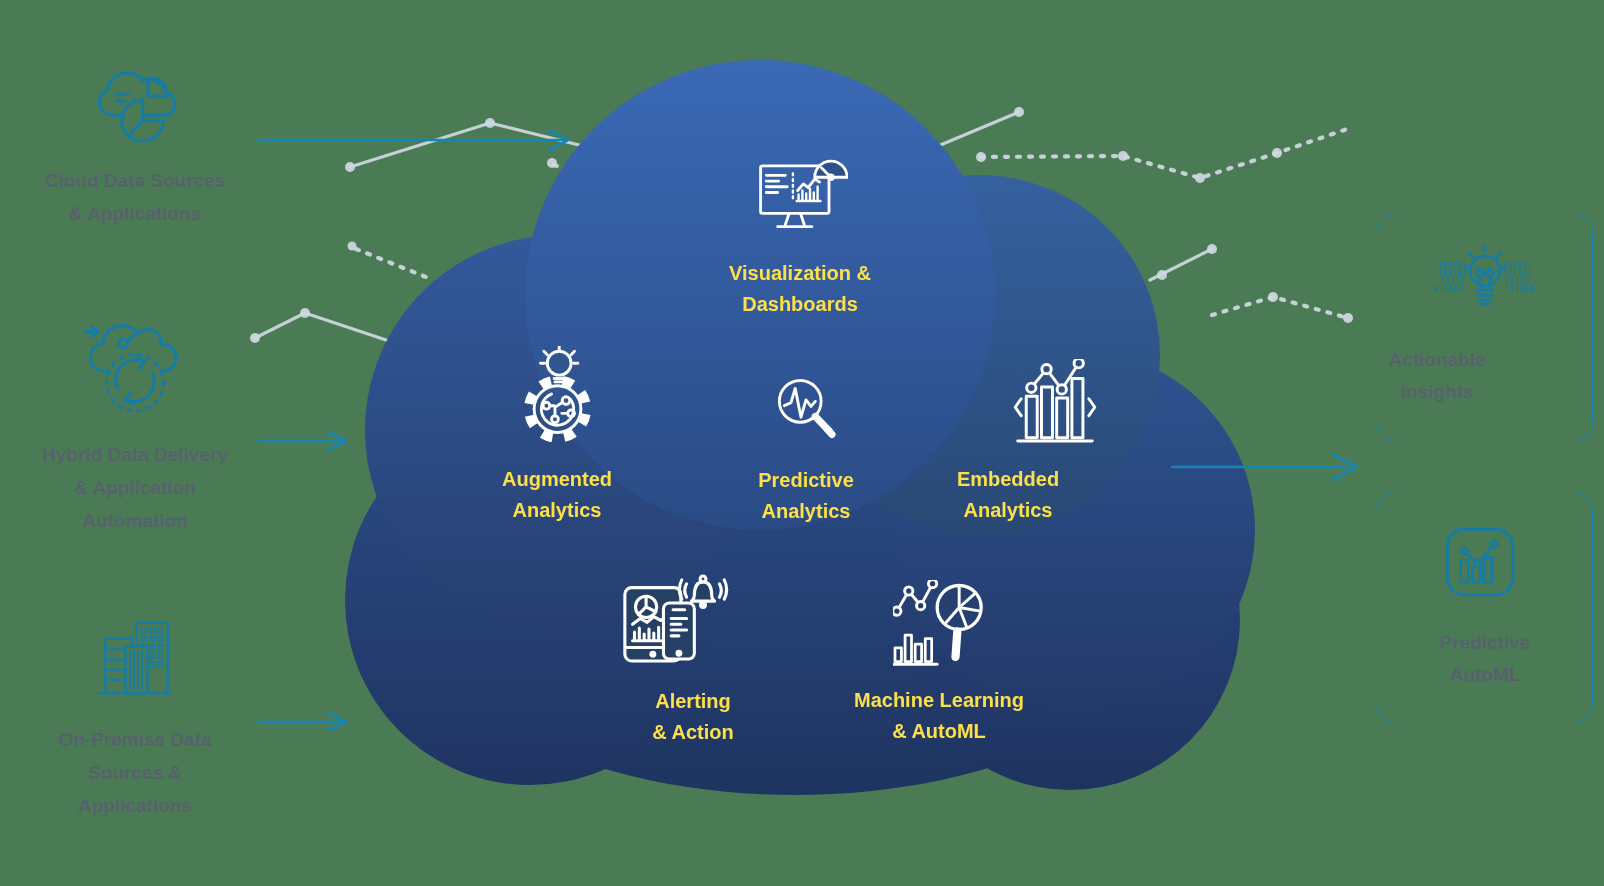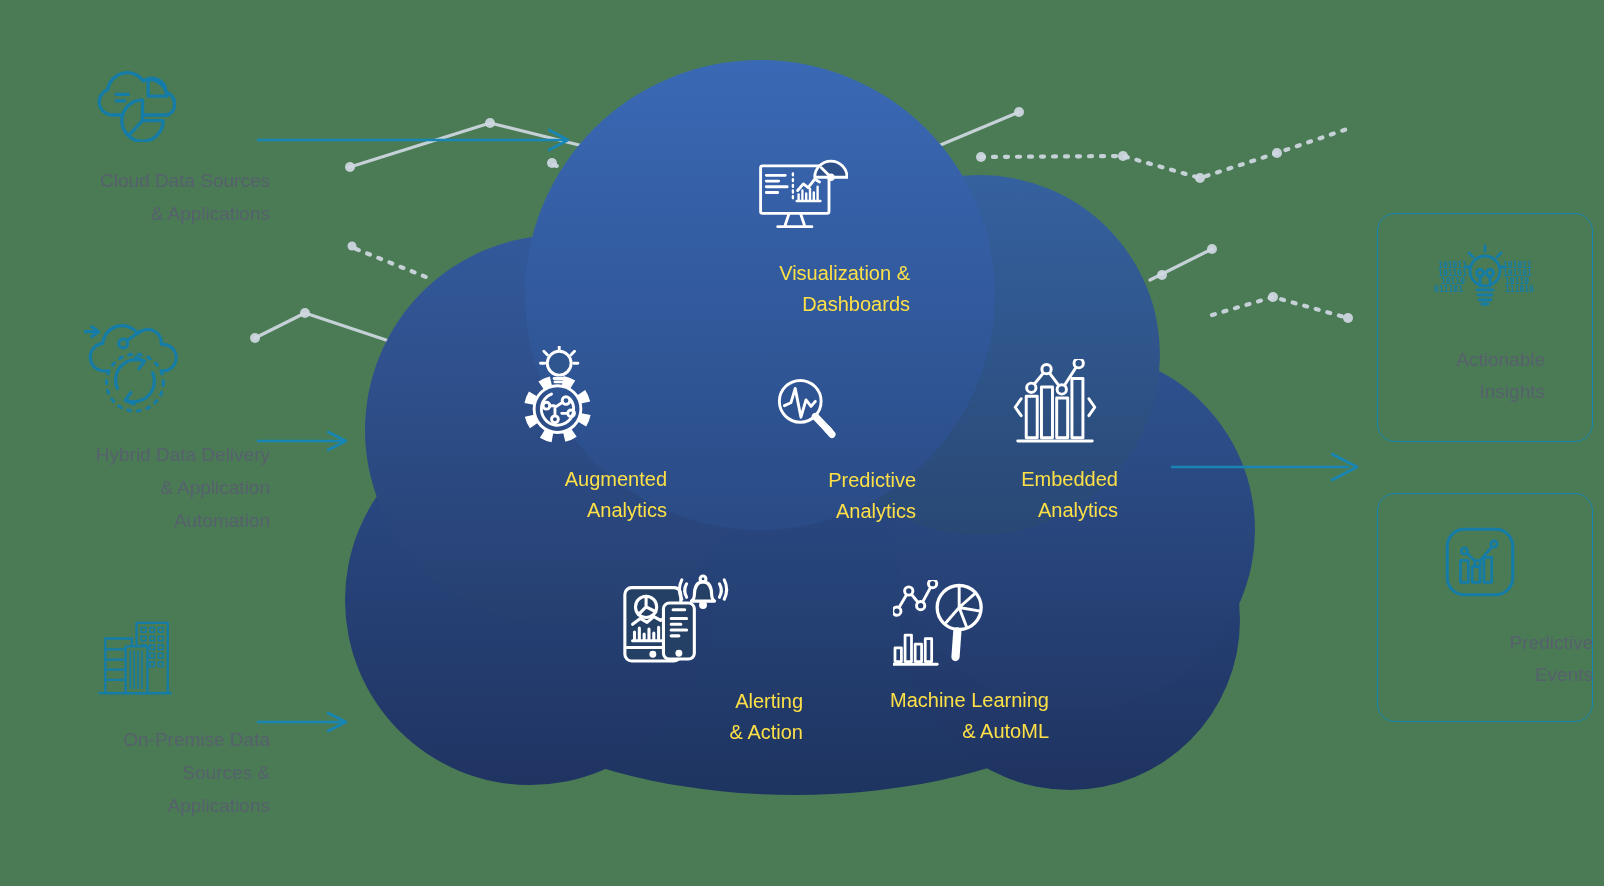--- a/index.html
+++ b/index.html
@@ -1,20 +1,20 @@
 <!DOCTYPE html>
 <html><head>
 <meta charset="utf-8">
 <style>
   html,body{margin:0;padding:0;background:#4a7b55;}
   #stage{position:relative;width:1604px;height:886px;background:#4a7b55;overflow:hidden;
          font-family:"Liberation Sans",sans-serif;}
   #stage svg{position:absolute;display:block;}
   .full{left:0;top:0;}
-  .lbl{position:absolute;text-align:right;font-weight:400;}
+  .lbl{position:absolute;text-align:center;font-weight:700;}
   .lbl-gray{color:#57616d;font-size:19px;line-height:33px;}
   .lbl-white{color:#fde047;font-size:20px;line-height:31px;}
   .outbox{position:absolute;width:216px;height:229px;border:1.6px solid #1886b4;border-radius:18px;box-sizing:border-box;}
   
   .tealS{stroke:#157ca8;fill:none;stroke-linecap:round;stroke-linejoin:round;}
   .whiteS{stroke:#ffffff;fill:none;stroke-linecap:round;stroke-linejoin:round;}
   .spark{stroke:#cfd8e2;stroke-width:3.2;fill:none;stroke-linecap:round;stroke-linejoin:round;opacity:.92;}
   .sparkdot{fill:#cfd8e2;opacity:.92;}
   .dotline{stroke:#cfd8e2;stroke-width:4.2;stroke-dasharray:3 9;stroke-linecap:round;fill:none;opacity:.92;}
   .arrow{stroke:#1886b4;stroke-width:2.6;fill:none;stroke-linecap:round;stroke-linejoin:round;}
@@ -344,16 +344,16 @@
         <rect x="55" y="44" width="10" height="32"></rect>
         <polyline points="30,36 47,52 68,27"></polyline>
         <circle cx="30" cy="36" r="4" fill="#4a7b55"></circle>
         <circle cx="47" cy="52" r="4" fill="#4a7b55"></circle>
         <circle cx="68" cy="27" r="4" fill="#4a7b55"></circle>
       </g>
     </g>
   </svg>
   <div class="lbl lbl-gray" style="left:1377px;top:627px;width:216px;line-height:32px">
     <div>Predictive</div>
-    <div>Events</div>
+    <div>AutoML</div>
   </div>
 
 </div>
 
 </body></html>

